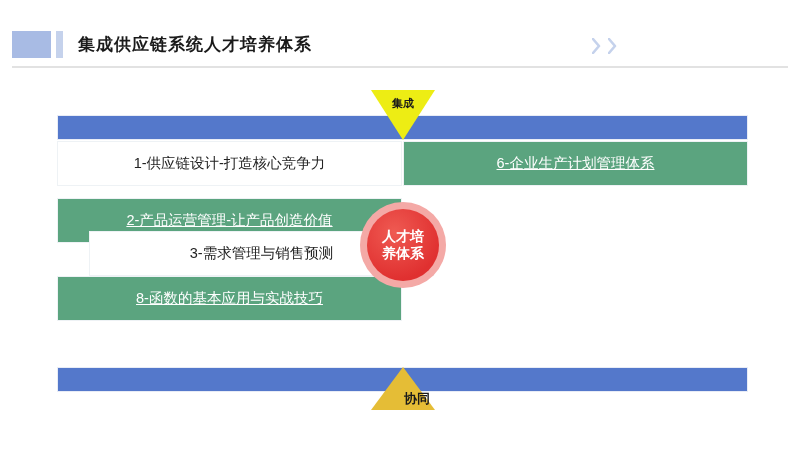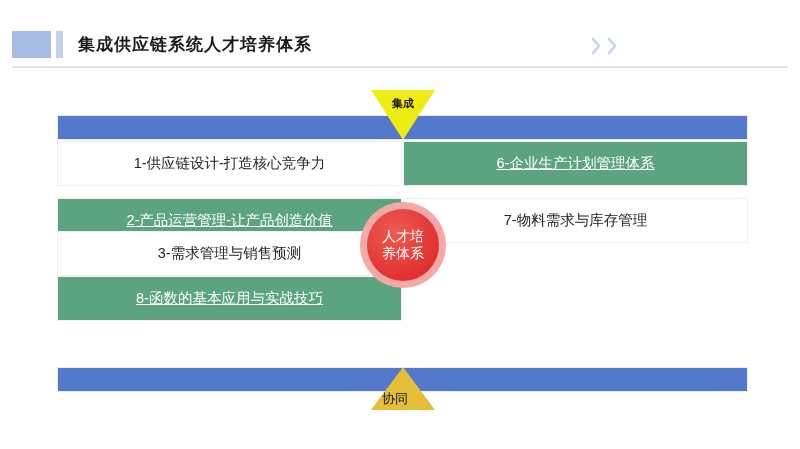--- a/index.html
+++ b/index.html
@@ -156,26 +156,26 @@
     left: 314px;
     top: 277px;
     width: 0;
     height: 0;
     border-left: 32px solid transparent;
     border-right: 32px solid transparent;
     border-bottom: 43px solid #e5bd36;
   }
   #tri-bottom-label {
     position: absolute;
-    left: 306px;
+    left: 328px;
     top: 300px;
     width: 64px;
     text-align: center;
     font-size: 13px;
-    font-weight: normal;
+    font-weight: bold;
     color: #1a1a1a;
   }
 
   
   #center-halo {
     position: absolute;
     left: 303px;
     top: 112px;
     width: 86px;
     height: 86px;
@@ -192,21 +192,21 @@
     background: #e8383a;
     background-image: radial-gradient(circle at 38% 32%, #ef5a52 0%, #e03030 72%);
     display: flex;
     flex-direction: column;
     align-items: center;
     justify-content: center;
   }
   .center-line {
     color: #ffffff;
     font-size: 14px;
-    font-weight: normal;
+    font-weight: bold;
     line-height: 17px;
     white-space: nowrap;
   }
 </style>
 </head>
 <body>
 
 <div id="title-bar">
   <div id="title-block-large"></div>
   <div id="title-block-small"></div>
@@ -235,24 +235,23 @@
 
   <div id="grid">
 
     <div class="row" style="top:0px;">
       <div class="cell left white">1-供应链设计-打造核心竞争力</div>
       <div class="cell right green">6-企业生产计划管理体系</div>
     </div>
 
     <div class="row" style="top:45px;margin-top:12px;">
       <div class="cell left green">2-产品运营管理-让产品创造价值</div>
-      <div class="cell right white">7-物料需求与库存管理</div>
-    </div>
-
-    <div class="row" style="top:90px;">
+    </div>
+
+    <div class="row" style="top:90px;margin-left:32px;">
       <div class="cell left white">3-需求管理与销售预测</div>
     </div>
 
     <div class="row" style="top:135px;">
       <div class="cell left green">8-函数的基本应用与实战技巧</div>
     </div>
 
 
   </div>
 

